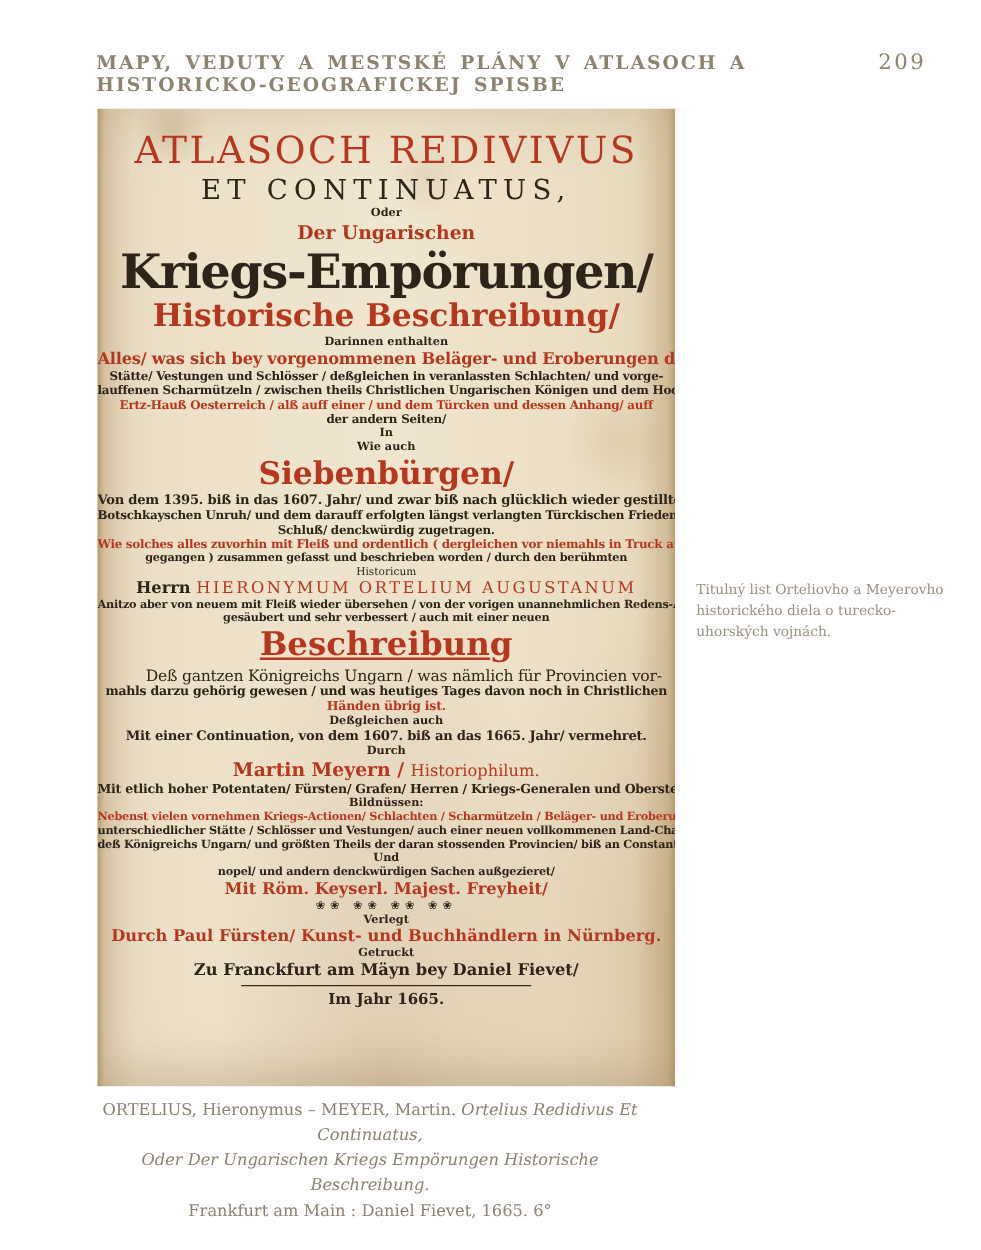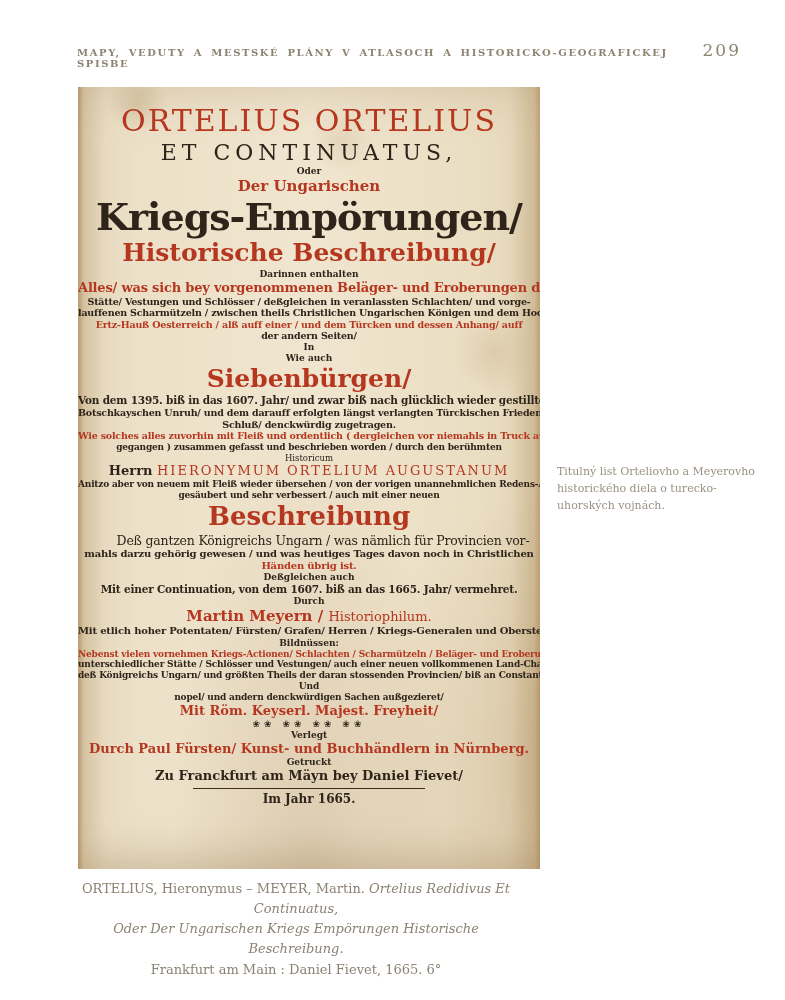--- a/index.html
+++ b/index.html
@@ -2,21 +2,21 @@
 <html><head>
 <meta charset="utf-8">
 <style>
   html,body{margin:0;padding:0;background:#ffffff;}
   .page{position:relative;width:785px;height:1000px;background:#ffffff;overflow:hidden;
         font-family:"DejaVu Serif","Liberation Serif",serif;}
 
   
   .header-row{position:absolute;left:77px;right:44px;top:40px;display:flex;
               justify-content:space-between;align-items:baseline;}
-  .header-title{font-size:10px;font-weight:bold;letter-spacing:1.6px;word-spacing:3px;
+  .header-title{font-size:15px;font-weight:bold;letter-spacing:1.6px;word-spacing:3px;
                 color:#8c8471;}
   .page-number{font-size:17px;letter-spacing:2px;color:#8c8471;}
 
   
   .scan{position:absolute;left:78px;top:87px;width:462px;height:782px;overflow:hidden;
         background-color:#ebdec4;
         background-image:
           radial-gradient(circle at 13% 2%, rgba(150,110,55,0.22) 0, rgba(150,110,55,0) 3.5%),
           radial-gradient(circle at 57% 7%, rgba(150,110,55,0.12) 0, rgba(150,110,55,0) 4%),
           radial-gradient(circle at 90% 34%, rgba(160,115,60,0.14) 0, rgba(160,115,60,0) 6%),
@@ -67,21 +67,21 @@
 
 <div class="page">
 
   <div class="header-row">
     <span class="header-title">MAPY, VEDUTY A MESTSKÉ PLÁNY V ATLASOCH A HISTORICKO-GEOGRAFICKEJ SPISBE</span>
     <span class="page-number">209</span>
   </div>
 
   <figure class="scan" style="margin:0">
     <div class="tp-content">
-        <div class="tp-line k-lat-xl"><span style="color: rgb(181, 55, 31);">ORTELIUS ORTELIUS</span></div>
+        <div class="tp-line k-lat-xl"><span style="color: rgb(181, 55, 31);">ATLASOCH REDIVIVUS</span></div>
         <div class="tp-line k-lat-lg"><span style="color: rgb(46, 36, 26);">ET CONTINUATUS,</span></div>
         <div class="tp-line k-xs"><span style="color: rgb(46, 36, 26);">Oder</span></div>
         <div class="tp-line k-md"><span style="color: rgb(181, 55, 31);">Der Ungarischen</span></div>
         <div class="tp-line k-huge"><span style="color: rgb(46, 36, 26);">Kriegs-Empörungen/</span></div>
         <div class="tp-line k-xl"><span style="color: rgb(181, 55, 31);">Historische Beschreibung/</span></div>
         <div class="tp-line k-xs"><span style="color: rgb(46, 36, 26);">Darinnen enthalten</span></div>
         <div class="tp-line k-lead"><span style="color: rgb(181, 55, 31);">Alles/ was sich bey vorgenommenen Beläger- und Eroberungen der</span></div>
         <div class="tp-line k-s10"><span style="color: rgb(46, 36, 26);">Stätte/ Vestungen und Schlösser / deßgleichen in veranlassten Schlachten/ und vorge-</span></div>
         <div class="tp-line k-s10"><span style="color: rgb(46, 36, 26);">lauffenen Scharmützeln / zwischen theils Christlichen Ungarischen Königen und dem Hochlöbl.</span></div>
         <div class="tp-line k-s10"><span style="color: rgb(181, 55, 31);">Ertz-Hauß Oesterreich / alß auff einer / und dem Türcken und dessen Anhang/ auff</span></div>
@@ -91,21 +91,21 @@
         <div class="tp-line k-xl"><span style="color: rgb(181, 55, 31);">Siebenbürgen/</span></div>
         <div class="tp-line k-m11"><span style="color: rgb(46, 36, 26);">Von dem 1395. biß in das 1607. Jahr/ und zwar biß nach glücklich wieder gestillter</span></div>
         <div class="tp-line k-s10"><span style="color: rgb(46, 36, 26);">Botschkayschen Unruh/ und dem darauff erfolgten längst verlangten Türckischen Friedens-</span></div>
         <div class="tp-line k-s10"><span style="color: rgb(46, 36, 26);">Schluß/ denckwürdig zugetragen.</span></div>
         <div class="tp-line k-s10"><span style="color: rgb(181, 55, 31);">Wie solches alles zuvorhin mit Fleiß und ordentlich ( dergleichen vor niemahls in Truck auß-</span></div>
         <div class="tp-line k-s9"><span style="color: rgb(46, 36, 26);">gegangen ) zusammen gefasst und beschrieben worden / durch den berühmten</span></div>
         <div class="tp-line k-rom-xs"><span style="color: rgb(46, 36, 26);">Historicum</span></div>
         <div class="tp-line k-name"><span style="color: rgb(46, 36, 26);">Herrn </span><span class="p-caps" style="color: rgb(181, 55, 31);">HIERONYMUM ORTELIUM AUGUSTANUM</span></div>
         <div class="tp-line k-s9"><span style="color: rgb(46, 36, 26);">Anitzo aber von neuem mit Fleiß wieder übersehen / von der vorigen unannehmlichen Redens-Art</span></div>
         <div class="tp-line k-s9"><span style="color: rgb(46, 36, 26);">gesäubert und sehr verbessert / auch mit einer neuen</span></div>
-        <div class="tp-line k-xl3"><span style="color: rgb(181, 55, 31);">Beschreibung</span></div>
+        <div class="tp-line k-xl3"><span style="color: rgb(181, 55, 31); text-decoration: underline;">Beschreibung</span></div>
         <div class="tp-line k-lg2"><span style="color: rgb(46, 36, 26);">Deß gantzen Königreichs Ungarn / was nämlich für Provincien vor-</span></div>
         <div class="tp-line k-m10"><span style="color: rgb(46, 36, 26);">mahls darzu gehörig gewesen / und was heutiges Tages davon noch in Christlichen</span></div>
         <div class="tp-line k-m10"><span style="color: rgb(181, 55, 31);">Händen übrig ist.</span></div>
         <div class="tp-line k-xs"><span style="color: rgb(46, 36, 26);">Deßgleichen auch</span></div>
         <div class="tp-line k-m11"><span style="color: rgb(46, 36, 26);">Mit einer Continuation, von dem 1607. biß an das 1665. Jahr/ vermehret.</span></div>
         <div class="tp-line k-xs"><span style="color: rgb(46, 36, 26);">Durch</span></div>
         <div class="tp-line k-name2"><span style="color: rgb(181, 55, 31);">Martin Meyern / </span><span class="p-rom" style="color: rgb(181, 55, 31);">Historiophilum.</span></div>
         <div class="tp-line k-m10"><span style="color: rgb(46, 36, 26);">Mit etlich hoher Potentaten/ Fürsten/ Grafen/ Herren / Kriegs-Generalen und Obersten</span></div>
         <div class="tp-line k-xs"><span style="color: rgb(46, 36, 26);">Bildnüssen:</span></div>
         <div class="tp-line k-s9"><span style="color: rgb(181, 55, 31);">Nebenst vielen vornehmen Kriegs-Actionen/ Schlachten / Scharmützeln / Beläger- und Eroberungen</span></div>

